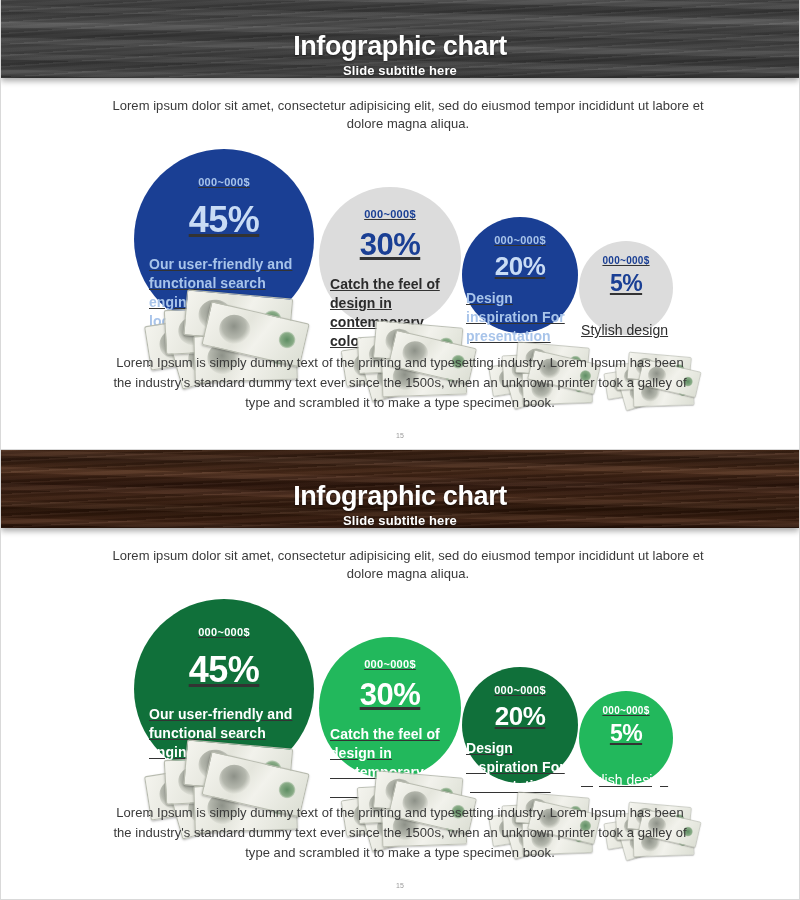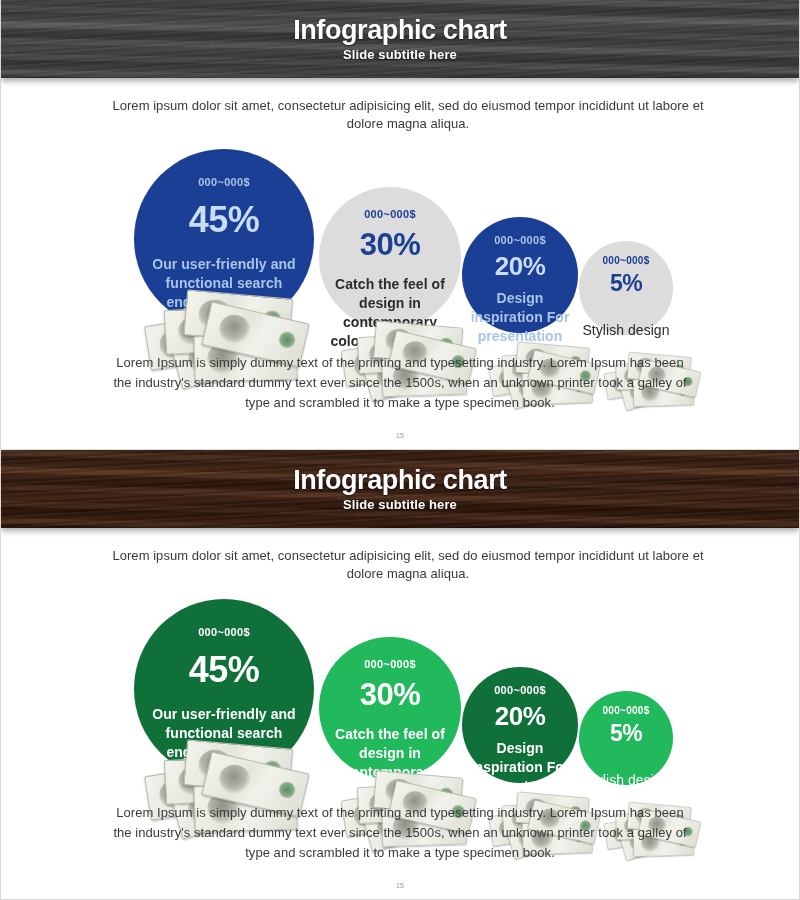--- a/index.html
+++ b/index.html
@@ -61,20 +61,21 @@
                       #4d2b19 60%,#301709 76%,#472615 92%,#2a1308 100%);
   }
   .banner__inner{
     position:relative;
     height:100%;
     display:flex;
     flex-direction:column;
     align-items:center;
     justify-content:center;
     gap:2px;
+    margin-top:16px;
   }
   .banner__title{
     color:#ffffff;
     font-size:27px;
     font-weight:bold;
     letter-spacing:-.4px;
     line-height:1.05;
     text-shadow:0 1px 2px rgba(0,0,0,.55);
   }
   .banner__subtitle{
@@ -116,24 +117,25 @@
 
   
   .chart{
     position:relative;
     height:240px;
     margin-top:8px;
   }
   .node{
     position:absolute;
     border-radius:50%;
-    text-align:center;
+    text-align:left;
     display:flex;
     flex-direction:column;
     align-items:center;
+    text-decoration:underline;
   }
   .node__amount{
     font-size:11px;
     font-weight:bold;
     letter-spacing:.3px;
     line-height:1;
   }
   .node__pct{
     font-size:32px;
     font-weight:bold;

